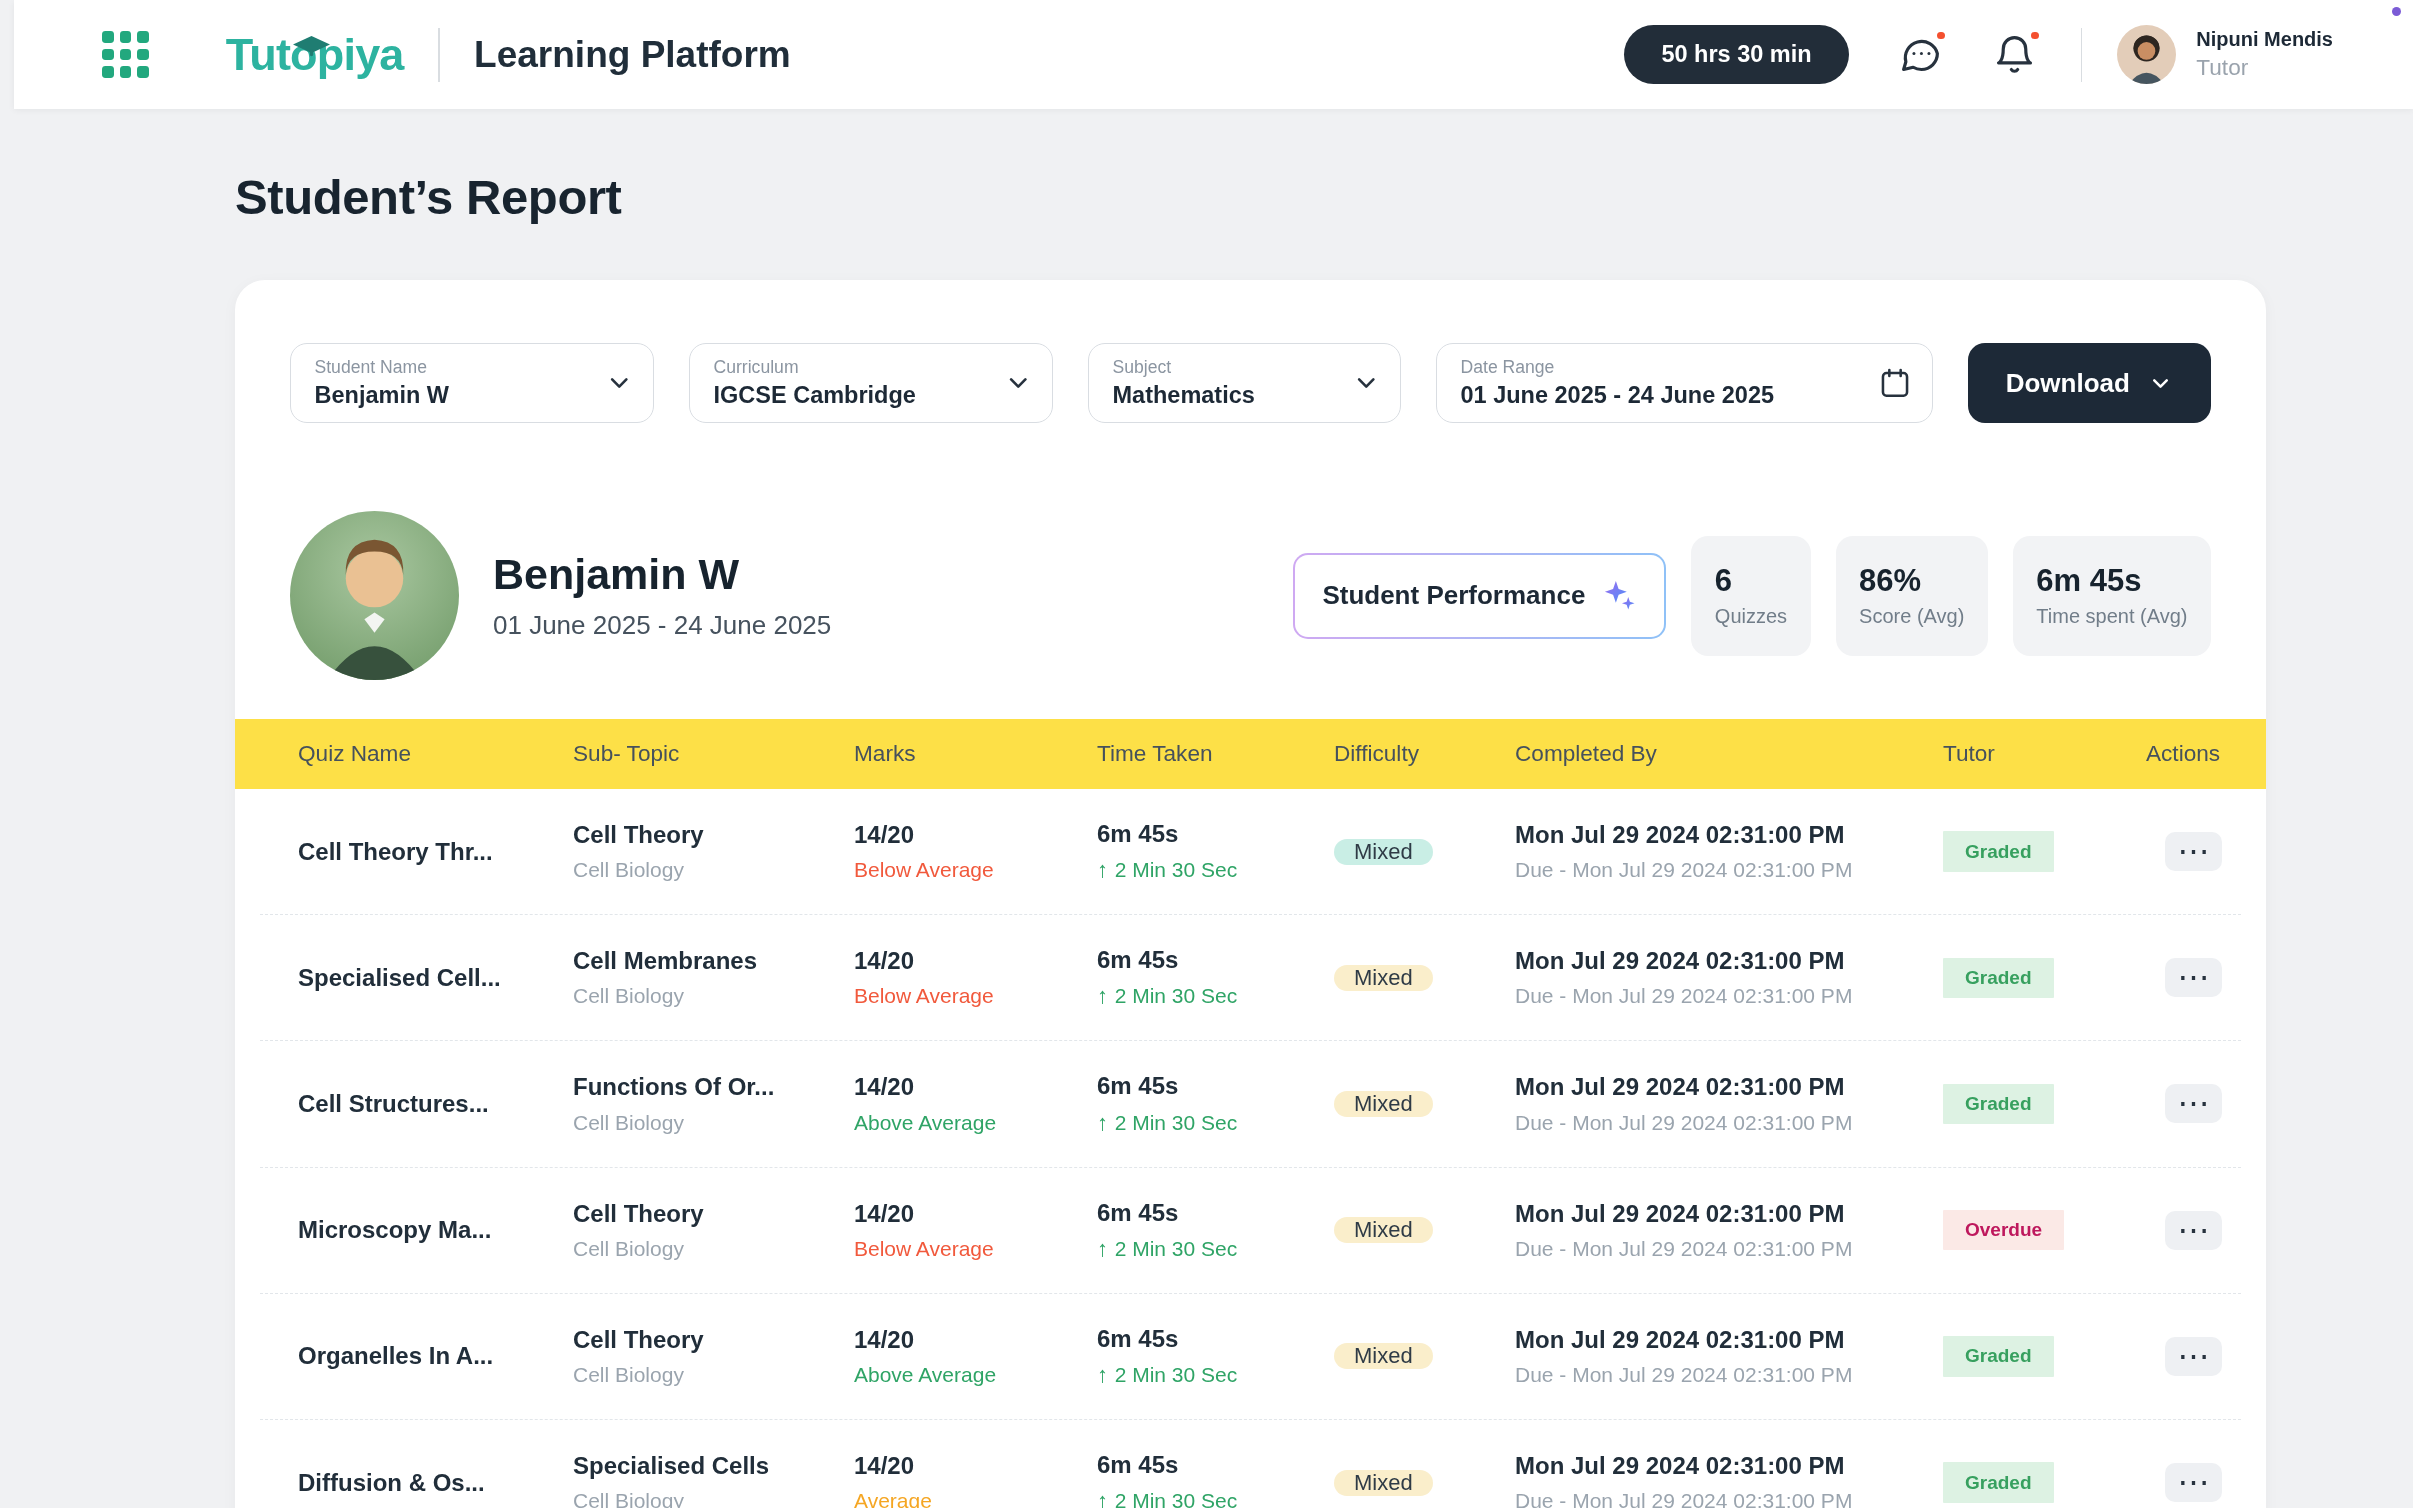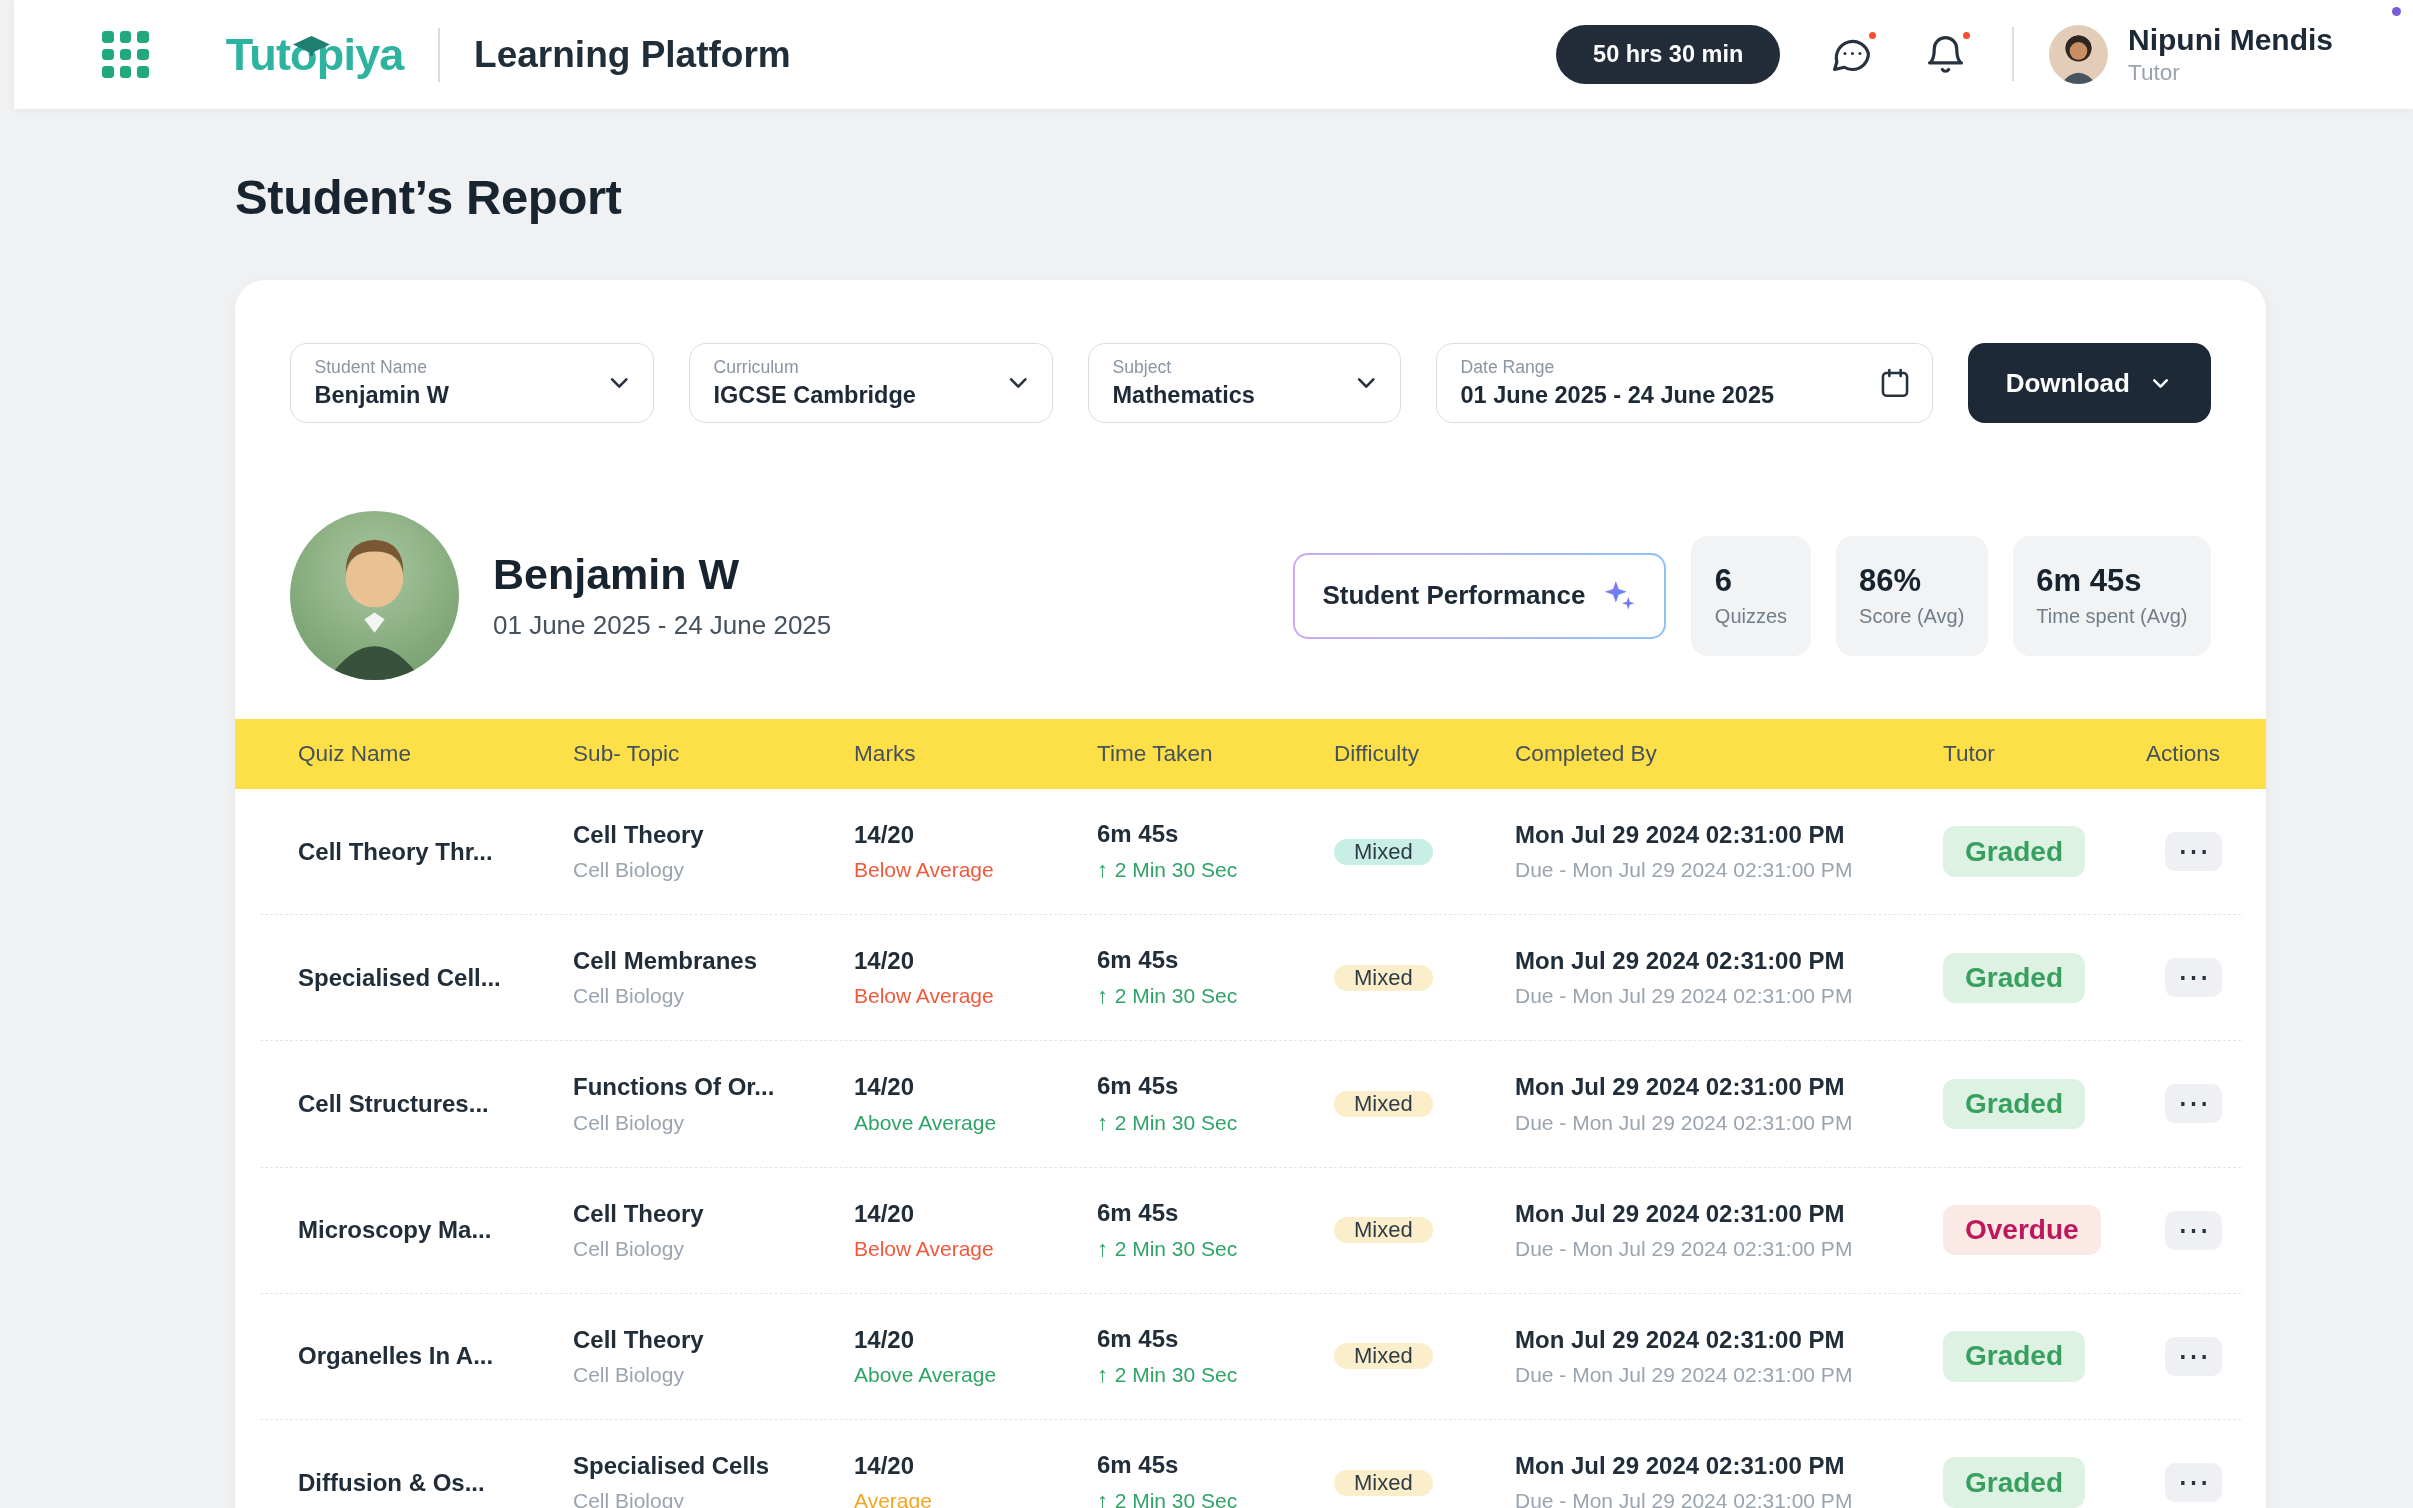--- a/index.html
+++ b/index.html
@@ -33,21 +33,21 @@
   }
   .icon-btn { position: relative; margin-left: 49px; cursor: pointer; line-height: 0; }
   .icon-btn .red-dot {
     position: absolute; top: -3.4px; right: -5px;
     width: 13.4px; height: 13.4px; border-radius: 50%;
     background: #f4502f; border: 3.4px solid #fff;
   }
   .nav-divider2 { width: 1.7px; height: 54px; background: #d9dde1; margin: 0 35px 0 44px; }
   .avatar-sm { width: 59px; height: 59px; border-radius: 50%; overflow: hidden; flex: none; cursor: pointer; }
   .user-block { margin-left: 20px; }
-  .user-name { font-size: 30px; font-weight: 700; color: #1d2936; }
+  .user-name { font-size: 20px; font-weight: 700; color: #1d2936; }
   .user-role { font-size: 22.6px; color: #9aa3ad; margin-top: 3.4px; }
   .corner-dot { position: absolute; top: 6.7px; right: 11.7px; width: 9.2px; height: 9.2px; border-radius: 50%; background: #7b5bd6; }
 
   
   .page-title { margin: 60px 0 0 235px; font-size: 49px; font-weight: 800; color: #18242f; letter-spacing: -0.4px; }
 
   .card {
     margin: 55px 0 0 235px; width: 2031px;
     background: #fff; border-radius: 30px;
     box-shadow: 0 3.4px 15px rgba(20,30,40,.04);
@@ -115,22 +115,22 @@
   .note-average { color: #f5a623; }
   .time-note { color: #2fa466; display: flex; align-items: center; gap: 6.7px; }
   .up-arrow { font-size: 22px; }
   .badge {
     display: inline-block; padding: 0 20px; border-radius: 20px;
     font-size: 22px; font-weight: 500; color: #2f3b46;
   }
   .badge-teal { background: #c9eee5; }
   .badge-yellow { background: #faeecb; }
   .status {
-    display: inline-block; padding: 9.2px 22px; border-radius: 12px;
-    font-size: 28px; font-weight: 600; text-align: right;
+    display: inline-block; padding: 9.2px 22px; border-radius: 1px;
+    font-size: 19px; font-weight: 600; text-align: right;
   }
   .status-graded { background: #ddf2e3; color: #37a05f; }
   .status-overdue { background: #fbe9e6; color: #be185d; }
   .actions-cell { text-align: center; }
   .dots-btn {
     border: none; cursor: pointer; background: #eef0f3; border-radius: 10px;
     width: 57px; height: 39px; font-size: 32px; line-height: 25px; color: #27323e;
     font-family: inherit;
   }
 </style>

